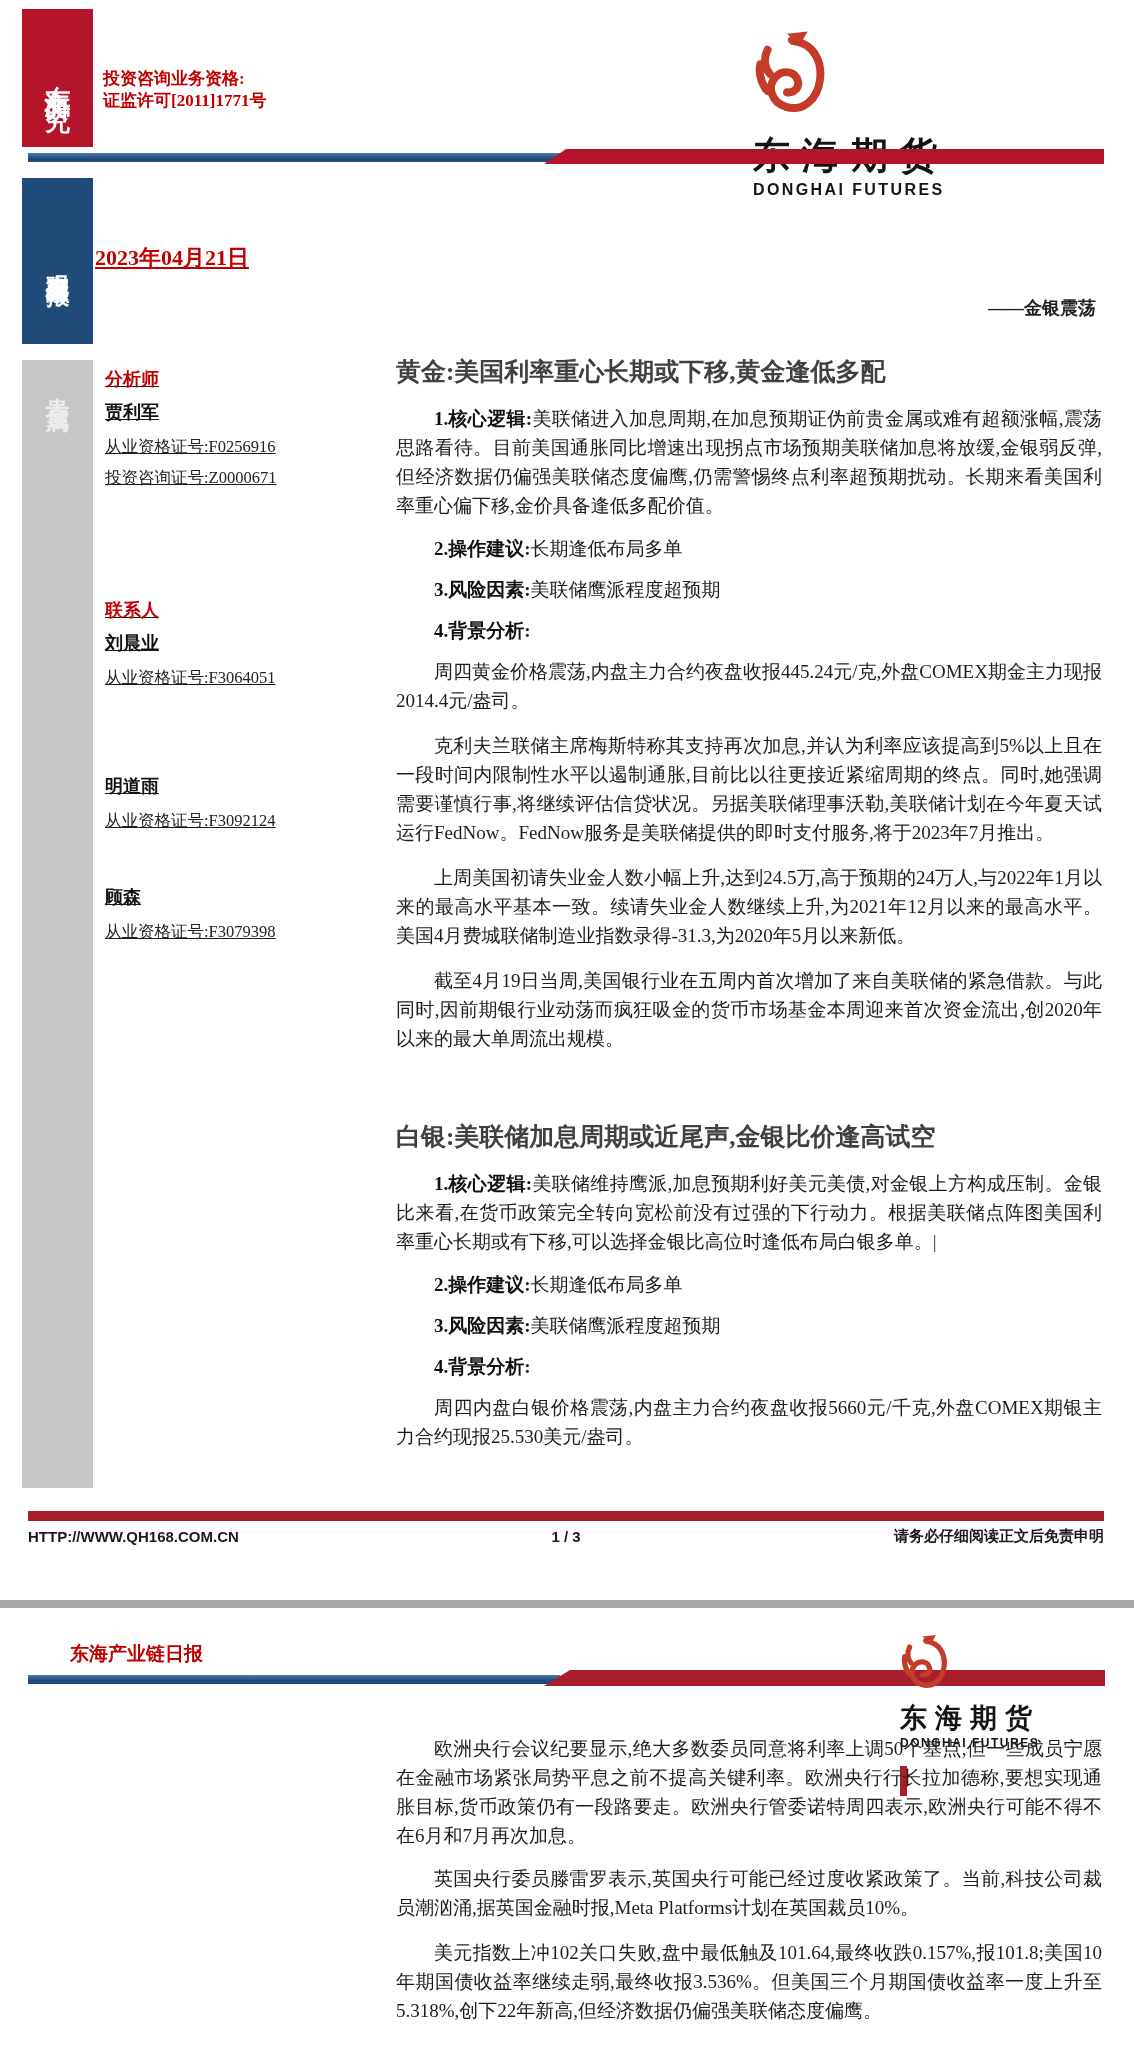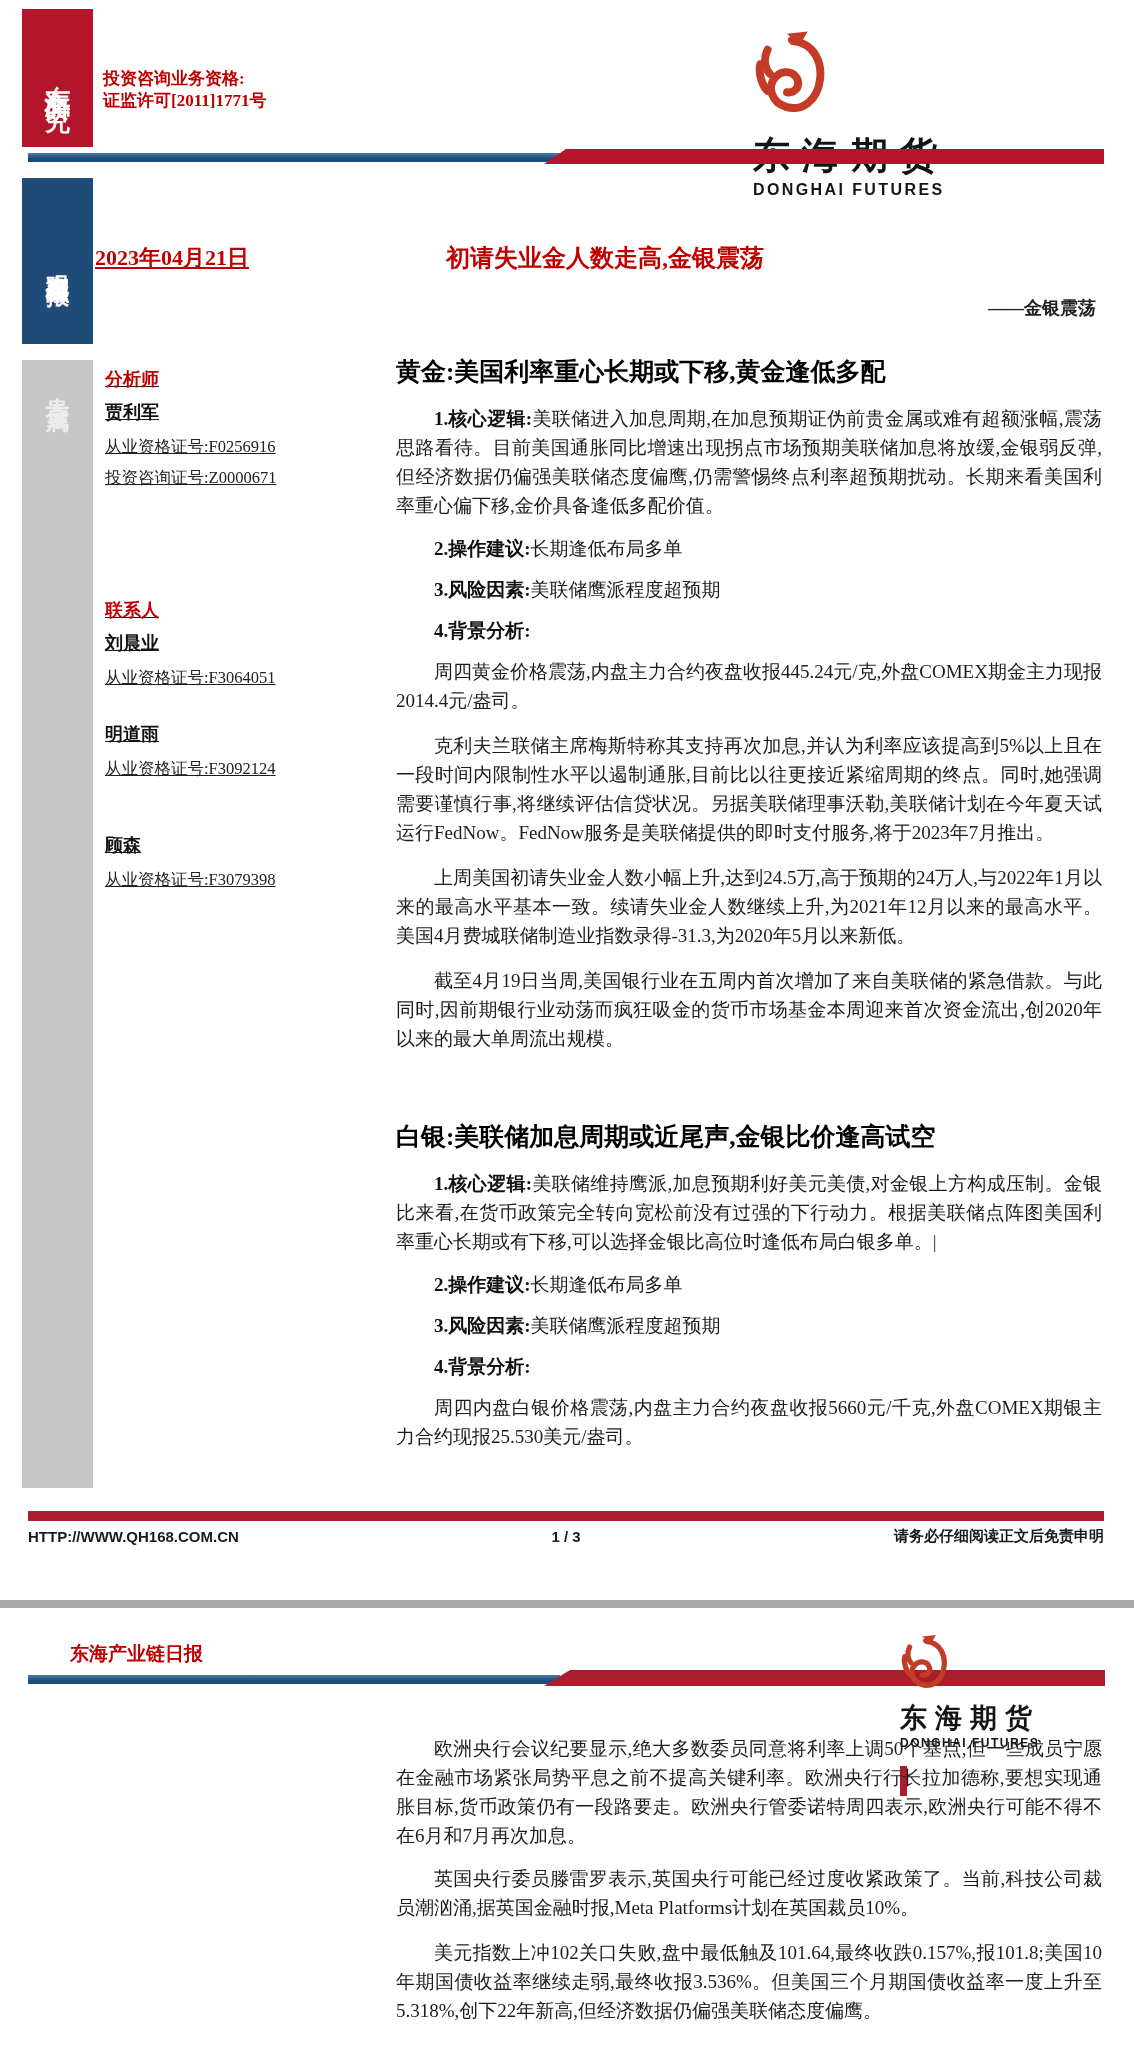--- a/index.html
+++ b/index.html
@@ -42,21 +42,21 @@
 
   
   .sidebar{left:105px;top:368px;width:210px;font-size:16.5px;line-height:22px;text-decoration:underline;}
   .sb-label{color:#C00000;font-weight:bold;font-size:18px;}
   .sb-name{font-weight:bold;font-size:18px;color:#111;}
   .sb-cert{color:#222;}
 
   
   .maincol{left:396px;top:356px;width:706px;font-size:19px;line-height:29px;text-align:justify;color:#1c1c1c;}
   .p2col{left:396px;top:1718px;width:706px;font-size:19px;line-height:29px;text-align:justify;color:#1c1c1c;}
-  .sec-head{font-size:25px;line-height:32px;font-weight:bold;color:#000000;text-align:left;}
+  .sec-head{font-size:25px;line-height:32px;font-weight:bold;color:#404040;text-align:left;}
   .para{margin:0;text-indent:2em;}
   .mt12{margin-top:12px;} .mt14{margin-top:14px;} .mt16{margin-top:16px;} .mt68{margin-top:68px;}
   .plabel{font-weight:bold;color:#111;}
   .caret{font-weight:400;color:#333;}
 
   
   .footer-bar{left:28px;top:1511px;width:1076px;height:10px;background:#A81E2C;}
   .footer-row{left:28px;top:1527px;width:1076px;display:flex;align-items:center;
               font-family:"Liberation Sans","DejaVu Sans",sans-serif;font-weight:bold;font-size:15px;color:#1a1a1a;}
   .footer-row .l{flex:1;text-align:left;}
@@ -102,32 +102,31 @@
   <div class="abs top-bar-red"></div>
 
   <div class="vbox issue-box">
     <span>宏观金融日报</span>
   </div>
   <div class="vbox metal-box">
     <span>贵金属</span>
   </div>
 
   <div class="abs date">2023年04月21日</div>
-  <div class="abs title">初请失业金人数走高,金银震荡</div>
   <div class="abs subtitle">——金银震荡</div>
 
   <div class="abs sidebar">
     <div class="sb-label">分析师</div>
     <div class="sb-name" style="margin-top:11px;">贾利军</div>
     <div class="sb-cert" style="margin-top:13px;">从业资格证号:F0256916</div>
     <div class="sb-cert" style="margin-top:9px;">投资咨询证号:Z0000671</div>
     <div class="sb-label" style="margin-top:110px;">联系人</div>
     <div class="sb-name" style="margin-top:11px;">刘晨业</div>
     <div class="sb-cert" style="margin-top:13px;">从业资格证号:F3064051</div>
-    <div class="sb-name" style="margin-top:34px;">明道雨</div>
+    <div class="sb-name" style="margin-top:86px;">明道雨</div>
     <div class="sb-cert" style="margin-top:13px;">从业资格证号:F3092124</div>
     <div class="sb-name" style="margin-top:54px;">顾森</div>
     <div class="sb-cert" style="margin-top:13px;">从业资格证号:F3079398</div>
   </div>
 
   <div class="abs maincol">
 
     <div class="sec-head">黄金:美国利率重心长期或下移,黄金逢低多配</div>
 
     <p class="para mt16"><b class="plabel">1.核心逻辑:</b><span>美联储进入加息周期,在加息预期证伪前贵金属或难有超额涨幅,震荡思路看待。目前美国通胀同比增速出现拐点市场预期美联储加息将放缓,金银弱反弹,但经济数据仍偏强美联储态度偏鹰,仍需警惕终点利率超预期扰动。长期来看美国利率重心偏下移,金价具备逢低多配价值。</span></p>

